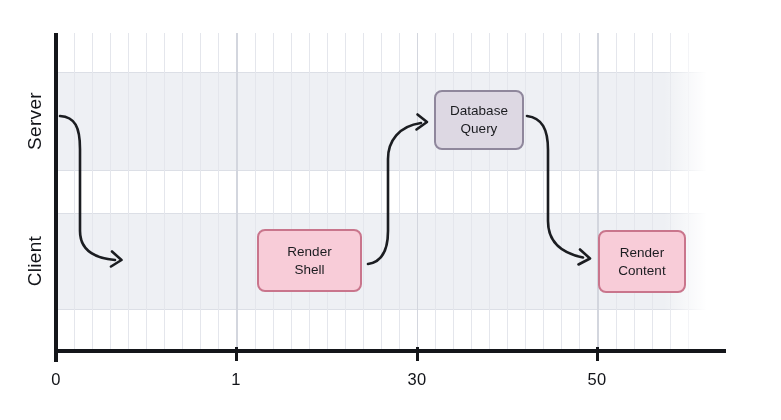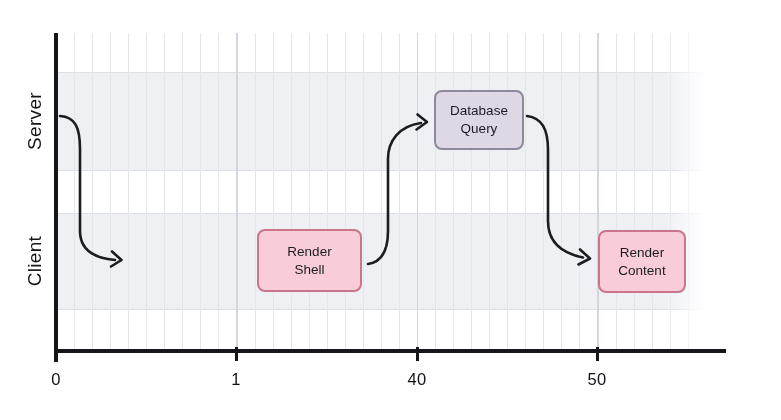--- a/index.html
+++ b/index.html
@@ -105,16 +105,16 @@
 
   <div class="axis-y"></div>
   <div class="axis-x"></div>
 
   <div class="tick t10"></div>
   <div class="tick t20"></div>
   <div class="tick t30"></div>
 
   <span class="tick-label t0">0</span>
   <span class="tick-label t10">1</span>
-  <span class="tick-label t20">40</span>
+  <span class="tick-label t20">30</span>
   <span class="tick-label t30">50</span>
 
 </div>
 
 </body></html>

